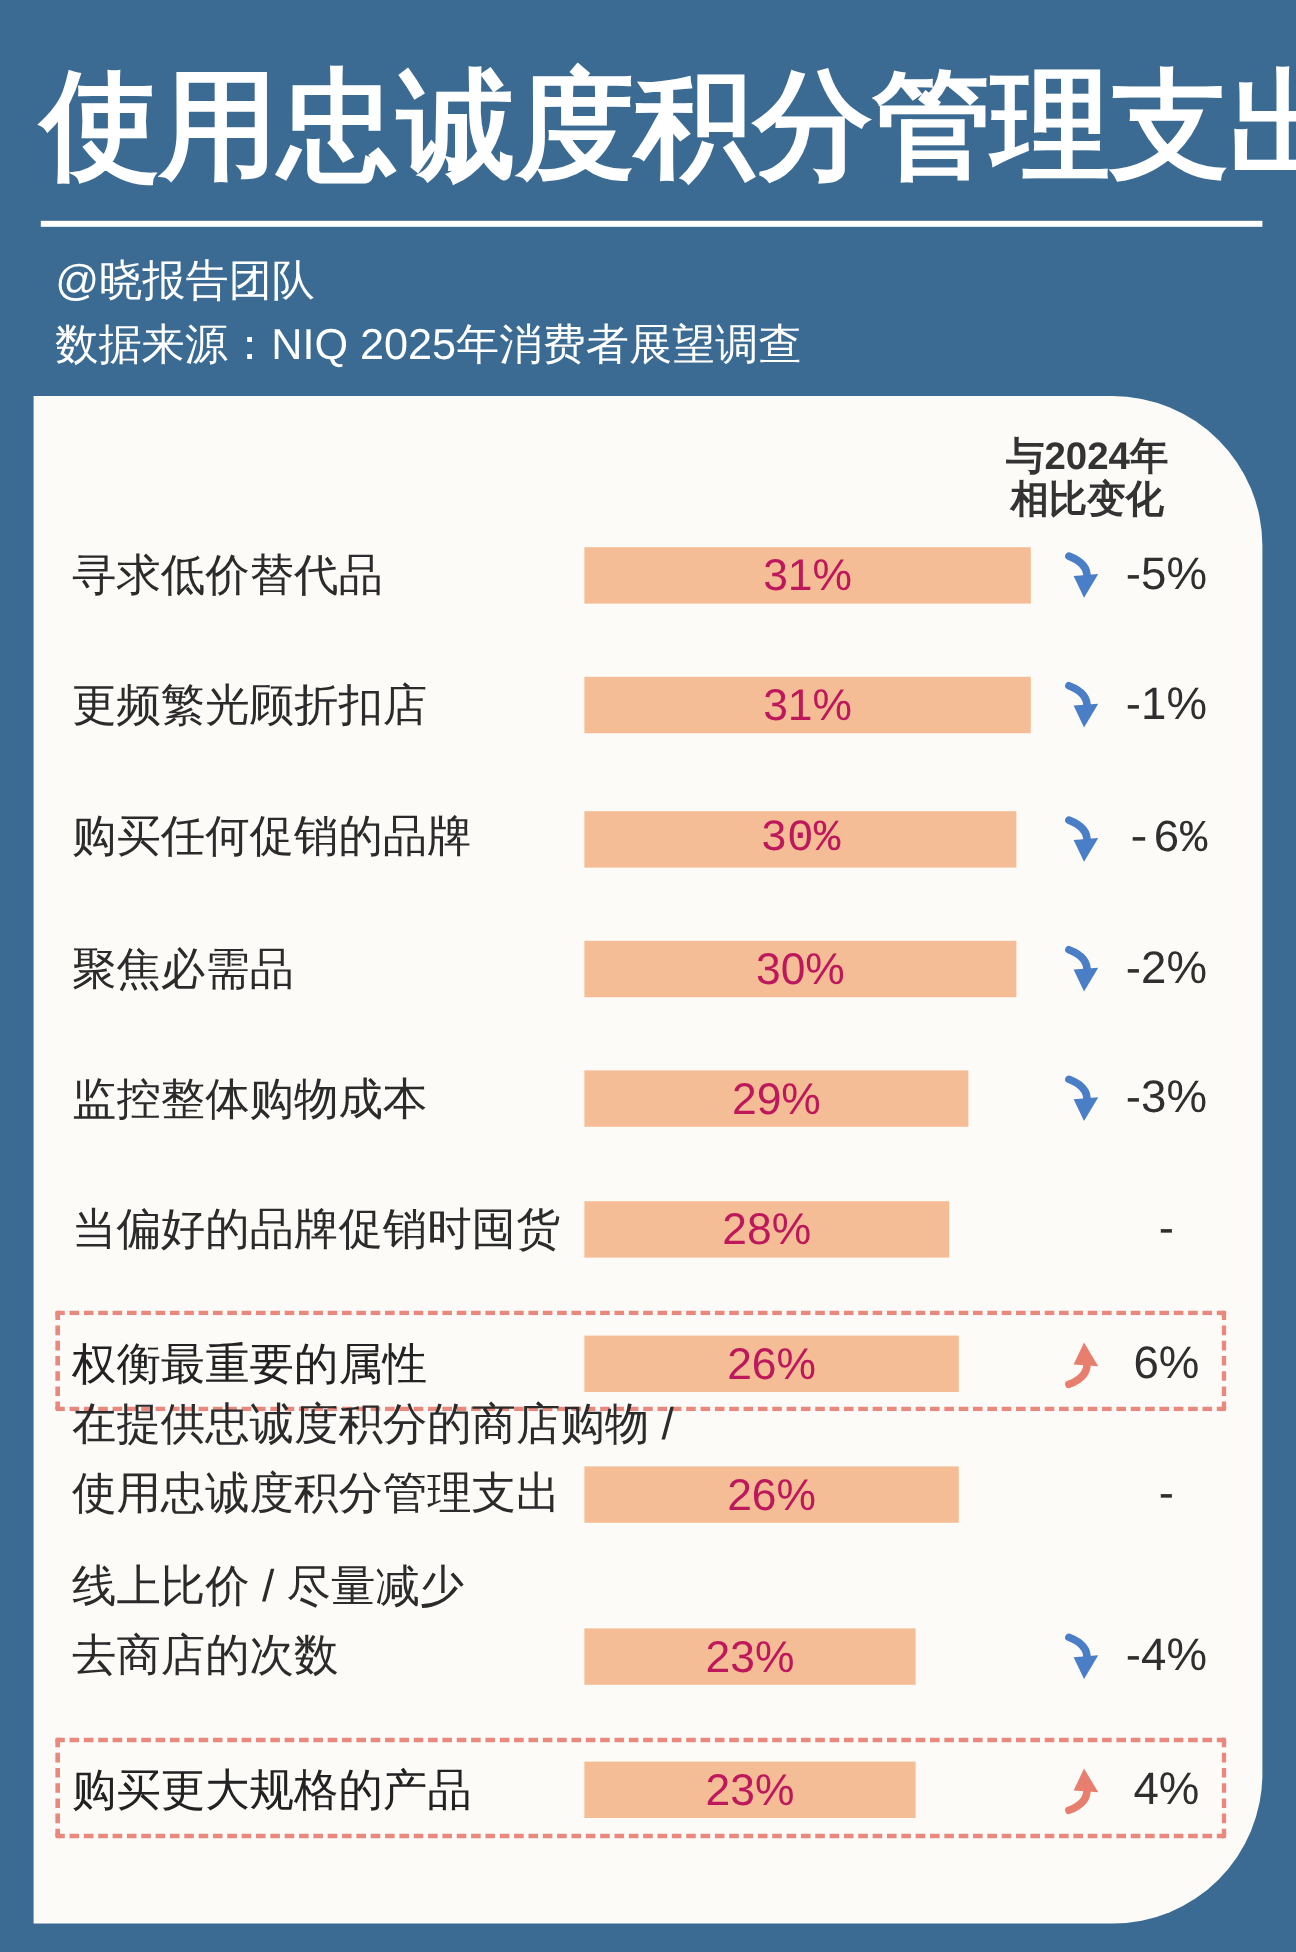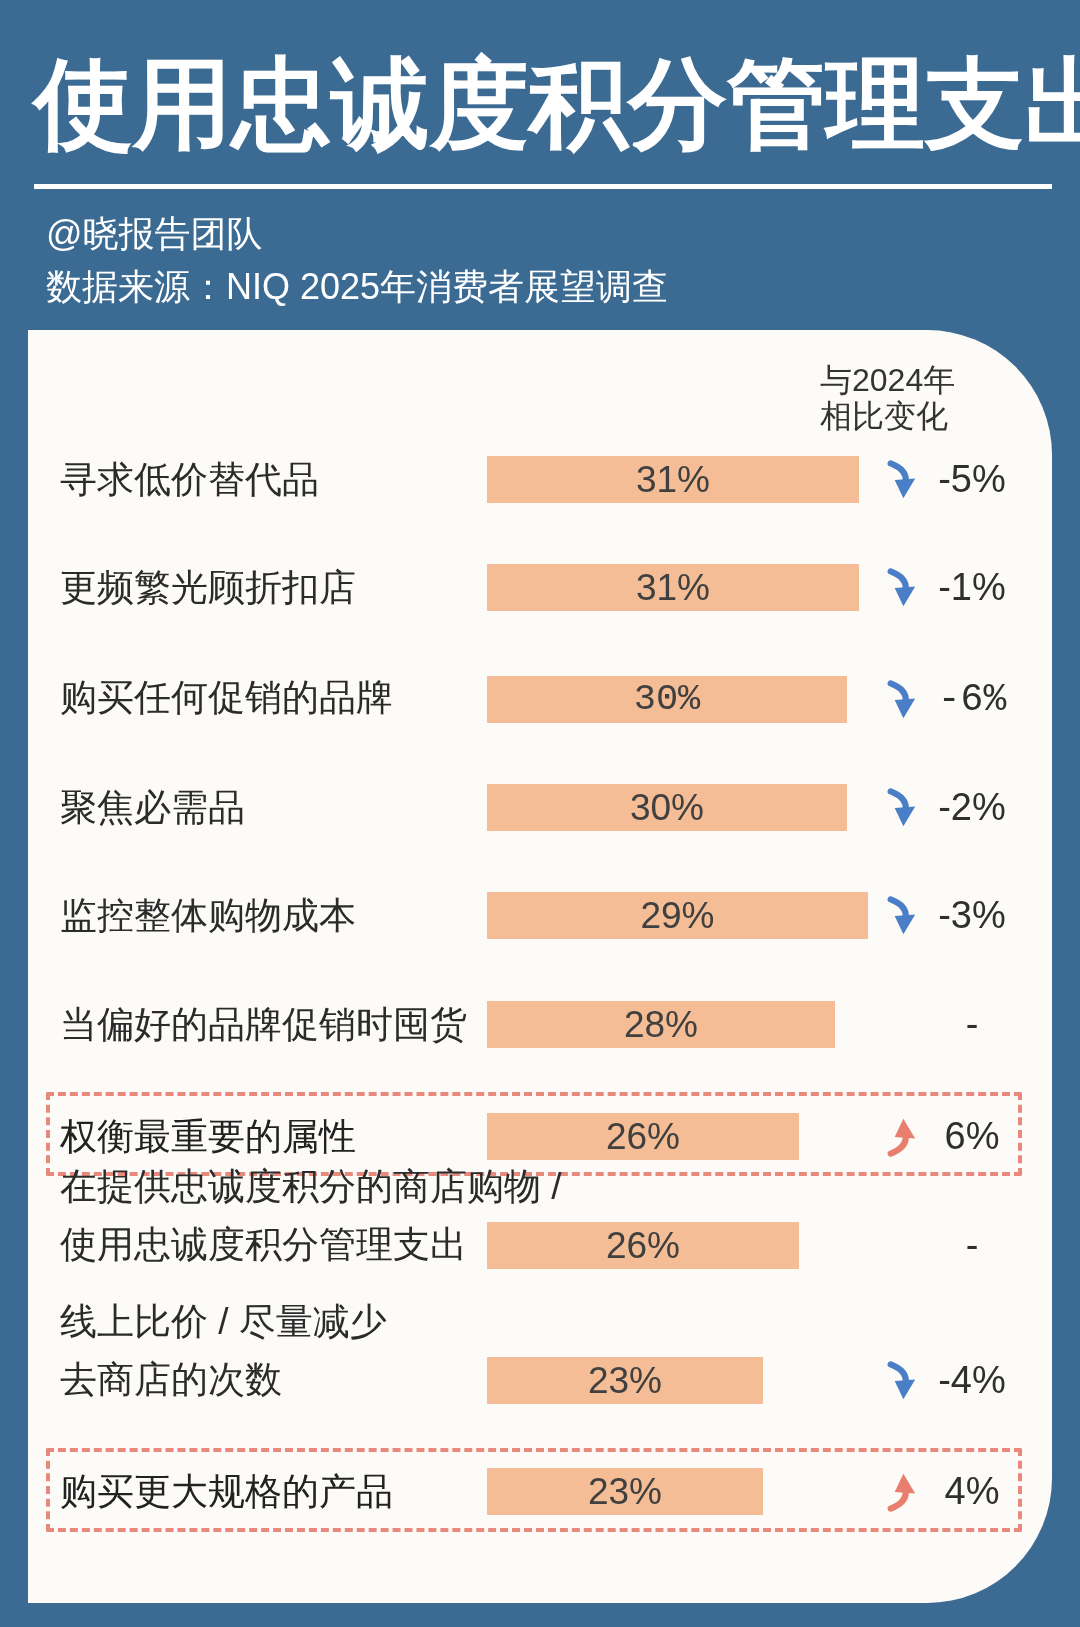--- a/index.html
+++ b/index.html
@@ -30,21 +30,21 @@
   }
 
   
   .card {
     position:absolute; left:28px; top:330px; width:1024px; height:1273px;
     background:#fcfbf8;
     border-radius:0 125px 125px 0;
   }
   .change-header {
     position:absolute; left:820px; top:362px; width:172px;
-    text-align:left; font-size:32px; font-weight:400;
+    text-align:center; font-size:32px; font-weight:700;
     line-height:36px; color:#333333;
   }
 
   
   .highlight-box {
     position:absolute; left:46px; width:976px;
     border:4px dashed #e9887c; border-radius:2px;
   }
   .box1 { top:1092px; height:84px; }
   .box2 { top:1448px; height:84px; }
@@ -55,21 +55,21 @@
     position:absolute; left:60px; top:50%; transform:translateY(-50%);
     font-size:37px; color:#2b2b2b; line-height:58px; white-space:nowrap;
   }
   .label.two-line { transform:translateY(calc(-50% - 30px)); }
   .label.bold { font-weight:400; color:#222222; }
   .bar {
     position:absolute; left:487px; top:0; height:47px;
     background:#f5bd95; text-align:center;
   }
   .bar-value {
-    font-size:37px; line-height:47px; color:#404040; font-weight:500;
+    font-size:37px; line-height:47px; color:#be185d; font-weight:500;
   }
   .arrow {
     position:absolute; left:884px; top:50%; width:34px; height:46px;
     transform:translateY(-50%);
     display:flex; align-items:center; justify-content:center;
   }
   .arrow.down { color:#4a7ec6; }
   .arrow.up   { color:#e87e6e; transform:translateY(-50%) scaleY(-1); }
   .change-text {
     position:absolute; left:922px; top:0; width:100px; height:47px;
@@ -148,35 +148,35 @@
       <svg viewBox="0 0 38 48" width="30" height="44" aria-hidden="true">
         <path d="M6 3 C 19 8 26 16 25 26" fill="none" stroke="currentColor" stroke-width="8" stroke-linecap="round"></path>
         <polygon points="11,24 37,22 22,47" fill="currentColor"></polygon>
       </svg>
     </div>
     <div class="change-text">-2%</div>
   </div>
 
   <div class="row" style="top: 892px;">
     <div class="label">监控整体购物成本</div>
-    <div class="bar" style="width: 381px;">
+    <div class="bar" style="width: 320px;">
       <span class="bar-value">29%</span>
     </div>
     <div class="arrow down">
       <svg viewBox="0 0 38 48" width="30" height="44" aria-hidden="true">
         <path d="M6 3 C 19 8 26 16 25 26" fill="none" stroke="currentColor" stroke-width="8" stroke-linecap="round"></path>
         <polygon points="11,24 37,22 22,47" fill="currentColor"></polygon>
       </svg>
     </div>
     <div class="change-text">-3%</div>
   </div>
 
   <div class="row" style="top: 1001px;">
     <div class="label">当偏好的品牌促销时囤货</div>
-    <div class="bar" style="width: 348px;">
+    <div class="bar" style="width: 304px;">
       <span class="bar-value">28%</span>
     </div>
 
     <div class="change-text">-</div>
   </div>
 
   <div class="row" style="top: 1113px;">
     <div class="label bold">权衡最重要的属性</div>
     <div class="bar" style="width: 312px;">
       <span class="bar-value">26%</span>

